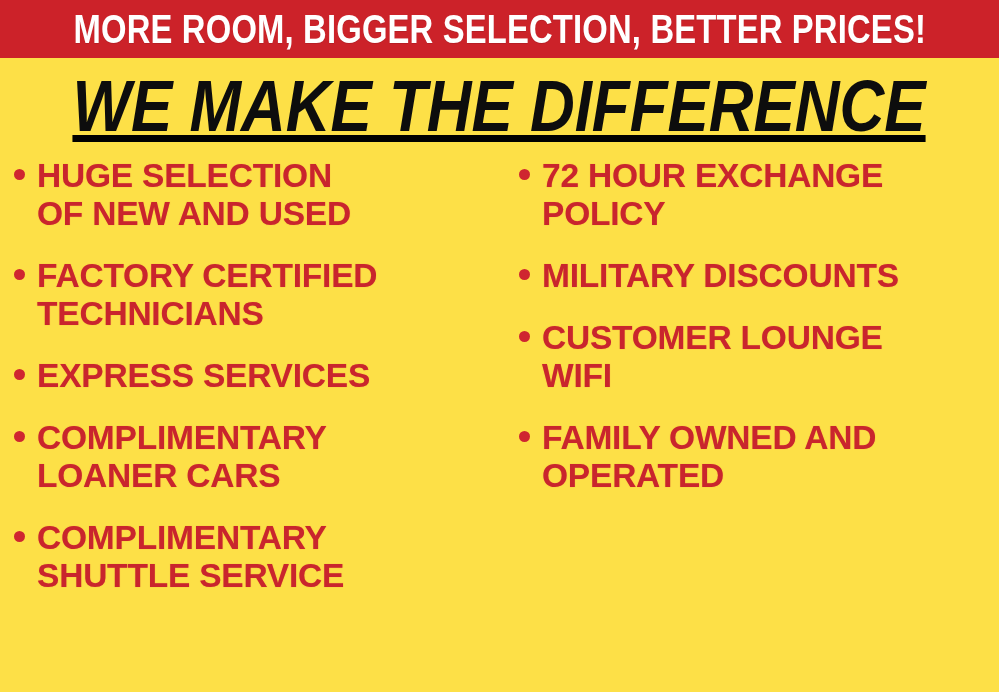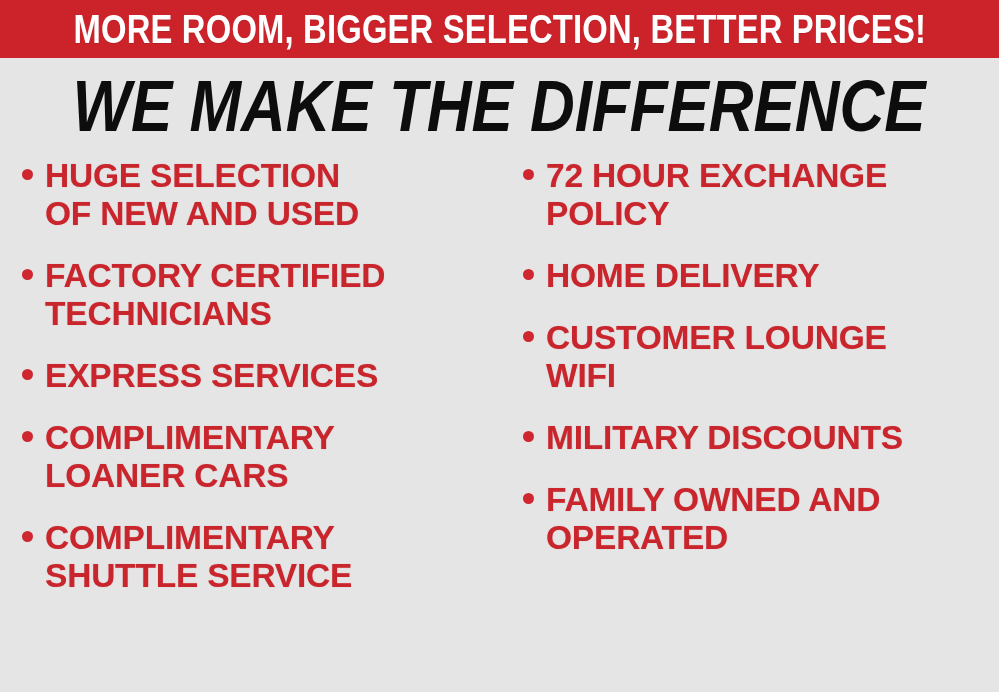--- a/index.html
+++ b/index.html
@@ -10,21 +10,21 @@
     width: 999px;
     height: 692px;
     background: #ffffff;
     font-family: "Liberation Sans", sans-serif;
     overflow: hidden;
   }
   #banner-root {
     position: relative;
     width: 999px;
     height: 692px;
-    background: #e5e5e5;
+    background: #fde047;
   }
 
   
   .promo-bar {
     position: absolute;
     left: 0;
     top: 0;
     width: 999px;
     height: 58px;
     background: #cc2229;
@@ -50,20 +50,21 @@
   .headline-wrap {
     position: absolute;
     left: 0;
     top: 58px;
     width: 999px;
     height: 96px;
     display: flex;
     align-items: center;
     justify-content: center;
     overflow: hidden;
+    text-decoration: underline;
   }
   .headline-text {
     color: #0d0d0d;
     font-family: "Liberation Sans Narrow", "Liberation Sans", sans-serif;
     font-weight: bold;
     font-style: italic;
     font-size: 72px;
     line-height: 1;
     letter-spacing: 0px;
     white-space: nowrap;
@@ -81,21 +82,20 @@
     display: flex;
     align-items: flex-start;
   }
   .column {
     box-sizing: border-box;
   }
   .column-left {
     width: 505px;
     padding-left: 14px;
     padding-right: 2px;
-    margin-left: 8px;
   }
   .column-right {
     width: 494px;
     padding-left: 14px;
     padding-right: 0px;
   }
 
   .bullet-row {
     display: flex;
     align-items: flex-start;
@@ -172,30 +172,26 @@
     </div>
 
     <div class="column column-right">
       <div class="bullet-row">
         <span class="bullet-dot"></span>
         <span class="bullet-label">72 HOUR EXCHANGE
 POLICY</span>
       </div>
       <div class="bullet-row">
         <span class="bullet-dot"></span>
-        <span class="bullet-label">HOME DELIVERY</span>
+        <span class="bullet-label">MILITARY DISCOUNTS</span>
       </div>
       <div class="bullet-row">
         <span class="bullet-dot"></span>
         <span class="bullet-label">CUSTOMER LOUNGE
 WIFI</span>
-      </div>
-      <div class="bullet-row">
-        <span class="bullet-dot"></span>
-        <span class="bullet-label">MILITARY DISCOUNTS</span>
       </div>
       <div class="bullet-row">
         <span class="bullet-dot"></span>
         <span class="bullet-label">FAMILY OWNED AND
 OPERATED</span>
       </div>
     </div>
 
   </div>
 </div>

